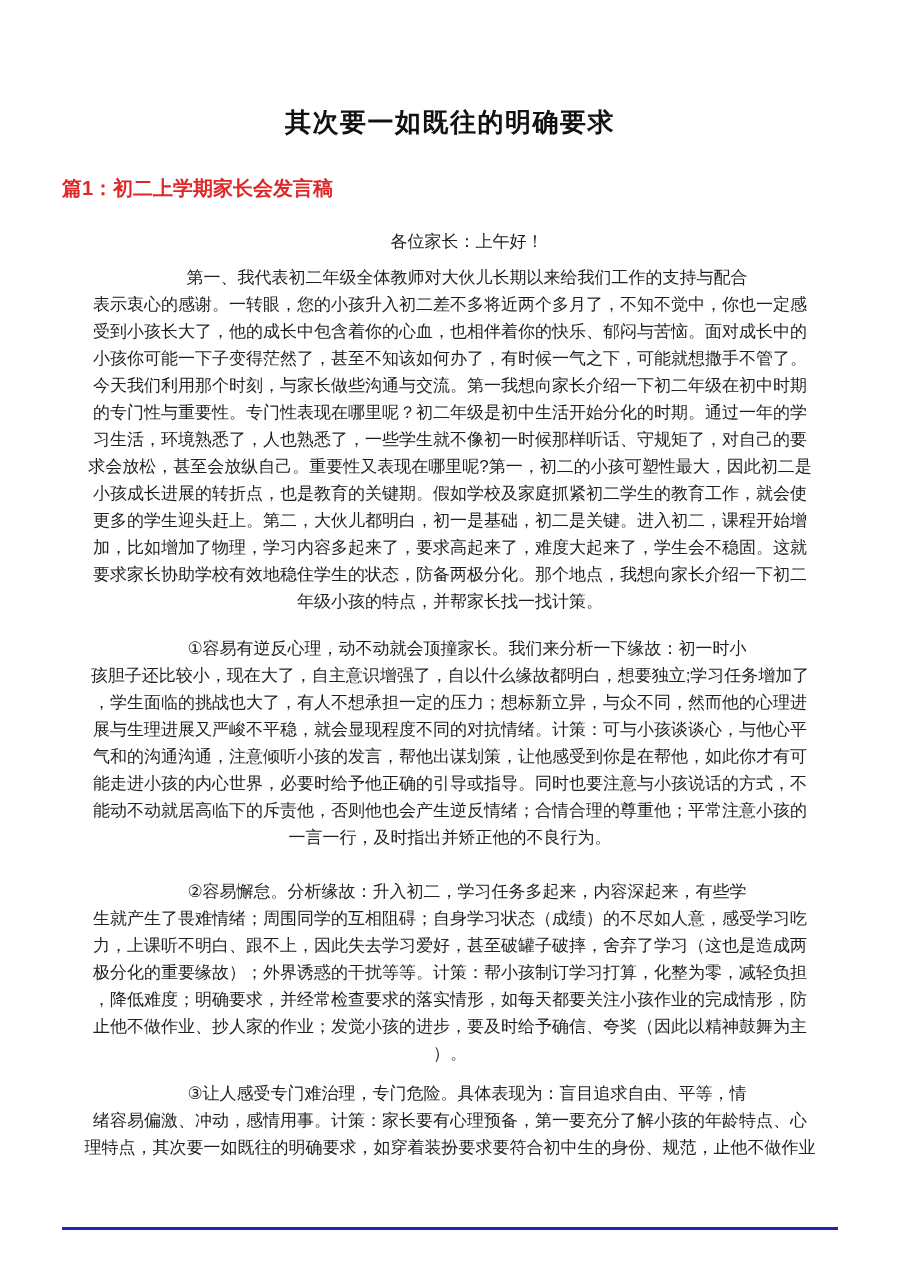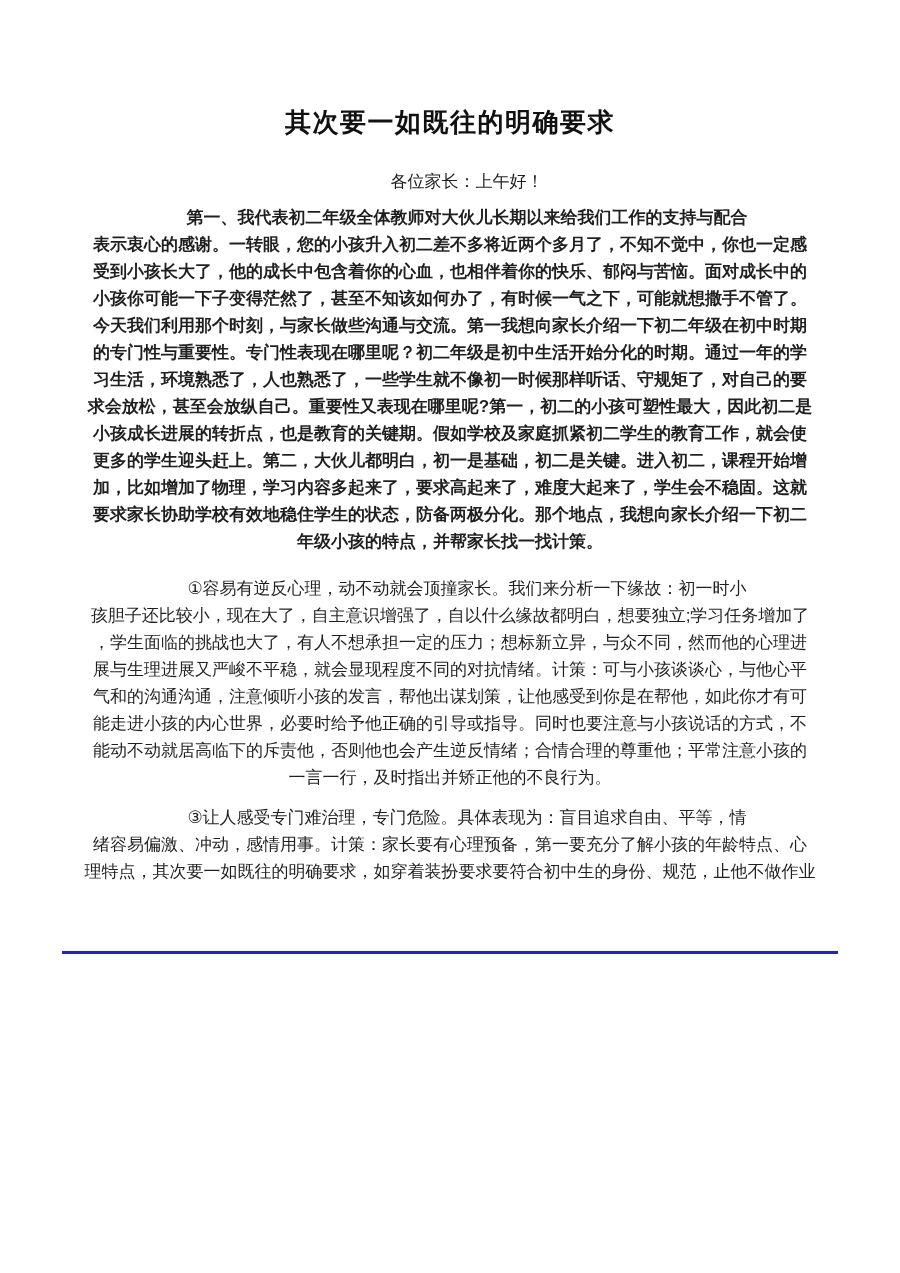--- a/index.html
+++ b/index.html
@@ -38,38 +38,39 @@
   .para {
     font-size: 17px;
     line-height: 27px;
     margin: 0;
     white-space: pre-line;
     text-indent: 2em;
     color: #1f1f1f;
     text-align: center;
   }
   .p1 { margin-top: 26px; }
-  .p2 { margin-top: 9px; font-weight: bold; }
+  .p2 { margin-top: 9px; }
   .p3 { margin-top: 20px; }
   .p4 { margin-top: 27px; }
   .p5 { margin-top: 13px; }
   .divider {
     height: 3px;
     border: none;
     background: var(--dividerBlue, #2323bd);
     margin: 66px 0 0 0;
   }
 </style>
 </head>
 <body>
 
 <div class="page">
 
   <h1 class="doc-title">其次要一如既往的明确要求</h1>
 
+  <h2 class="section-heading">篇1：初二上学期家长会发言稿</h2>
 
   <p class="para p1">各位家长：上午好！</p>
 
   <p class="para p2">第一、我代表初二年级全体教师对大伙儿长期以来给我们工作的支持与配合
 表示衷心的感谢。一转眼，您的小孩升入初二差不多将近两个多月了，不知不觉中，你也一定感
 受到小孩长大了，他的成长中包含着你的心血，也相伴着你的快乐、郁闷与苦恼。面对成长中的
 小孩你可能一下子变得茫然了，甚至不知该如何办了，有时候一气之下，可能就想撒手不管了。
 今天我们利用那个时刻，与家长做些沟通与交流。第一我想向家长介绍一下初二年级在初中时期
 的专门性与重要性。专门性表现在哪里呢？初二年级是初中生活开始分化的时期。通过一年的学
 习生活，环境熟悉了，人也熟悉了，一些学生就不像初一时候那样听话、守规矩了，对自己的要
@@ -82,20 +83,27 @@
 
   <p class="para p3">①容易有逆反心理，动不动就会顶撞家长。我们来分析一下缘故：初一时小
 孩胆子还比较小，现在大了，自主意识增强了，自以什么缘故都明白，想要独立;学习任务增加了
 ，学生面临的挑战也大了，有人不想承担一定的压力；想标新立异，与众不同，然而他的心理进
 展与生理进展又严峻不平稳，就会显现程度不同的对抗情绪。计策：可与小孩谈谈心，与他心平
 气和的沟通沟通，注意倾听小孩的发言，帮他出谋划策，让他感受到你是在帮他，如此你才有可
 能走进小孩的内心世界，必要时给予他正确的引导或指导。同时也要注意与小孩说话的方式，不
 能动不动就居高临下的斥责他，否则他也会产生逆反情绪；合情合理的尊重他；平常注意小孩的
 一言一行，及时指出并矫正他的不良行为。</p>
 
+  <p class="para p4">②容易懈怠。分析缘故：升入初二，学习任务多起来，内容深起来，有些学
+生就产生了畏难情绪；周围同学的互相阻碍；自身学习状态（成绩）的不尽如人意，感受学习吃
+力，上课听不明白、跟不上，因此失去学习爱好，甚至破罐子破摔，舍弃了学习（这也是造成两
+极分化的重要缘故）；外界诱惑的干扰等等。计策：帮小孩制订学习打算，化整为零，减轻负担
+，降低难度；明确要求，并经常检查要求的落实情形，如每天都要关注小孩作业的完成情形，防
+止他不做作业、抄人家的作业；发觉小孩的进步，要及时给予确信、夸奖（因此以精神鼓舞为主
+）。</p>
 
   <p class="para p5">③让人感受专门难治理，专门危险。具体表现为：盲目追求自由、平等，情
 绪容易偏激、冲动，感情用事。计策：家长要有心理预备，第一要充分了解小孩的年龄特点、心
 理特点，其次要一如既往的明确要求，如穿着装扮要求要符合初中生的身份、规范，止他不做作业</p>
 
   <hr class="divider">
 
 </div>
 
 </body></html>

